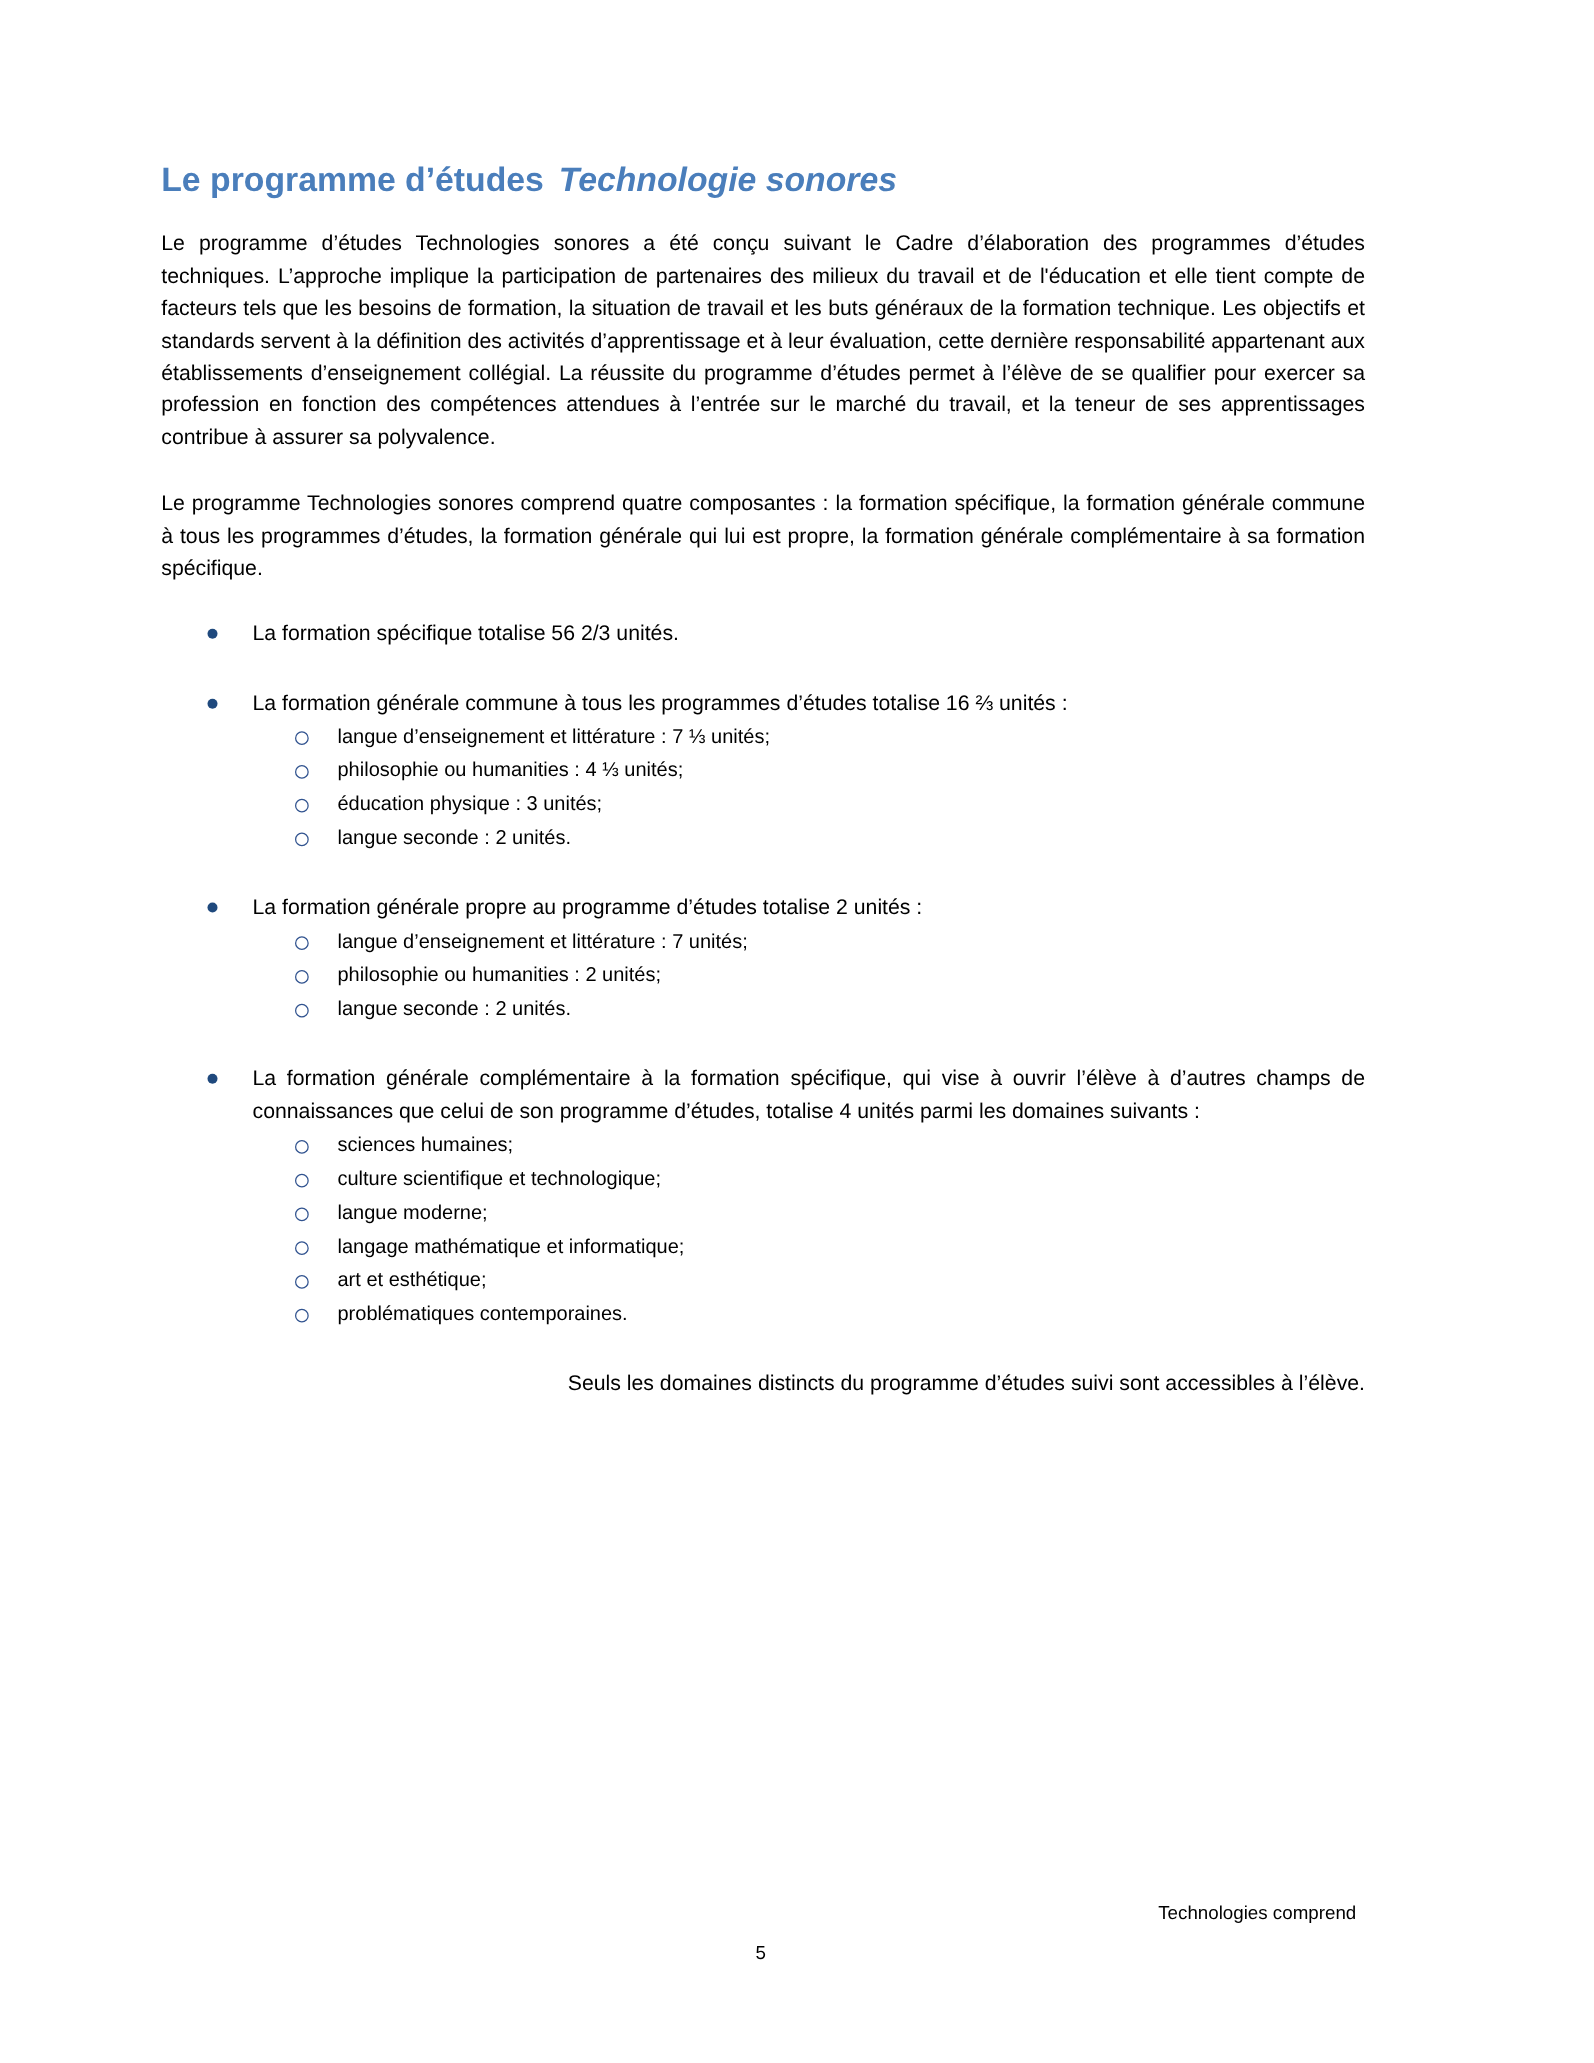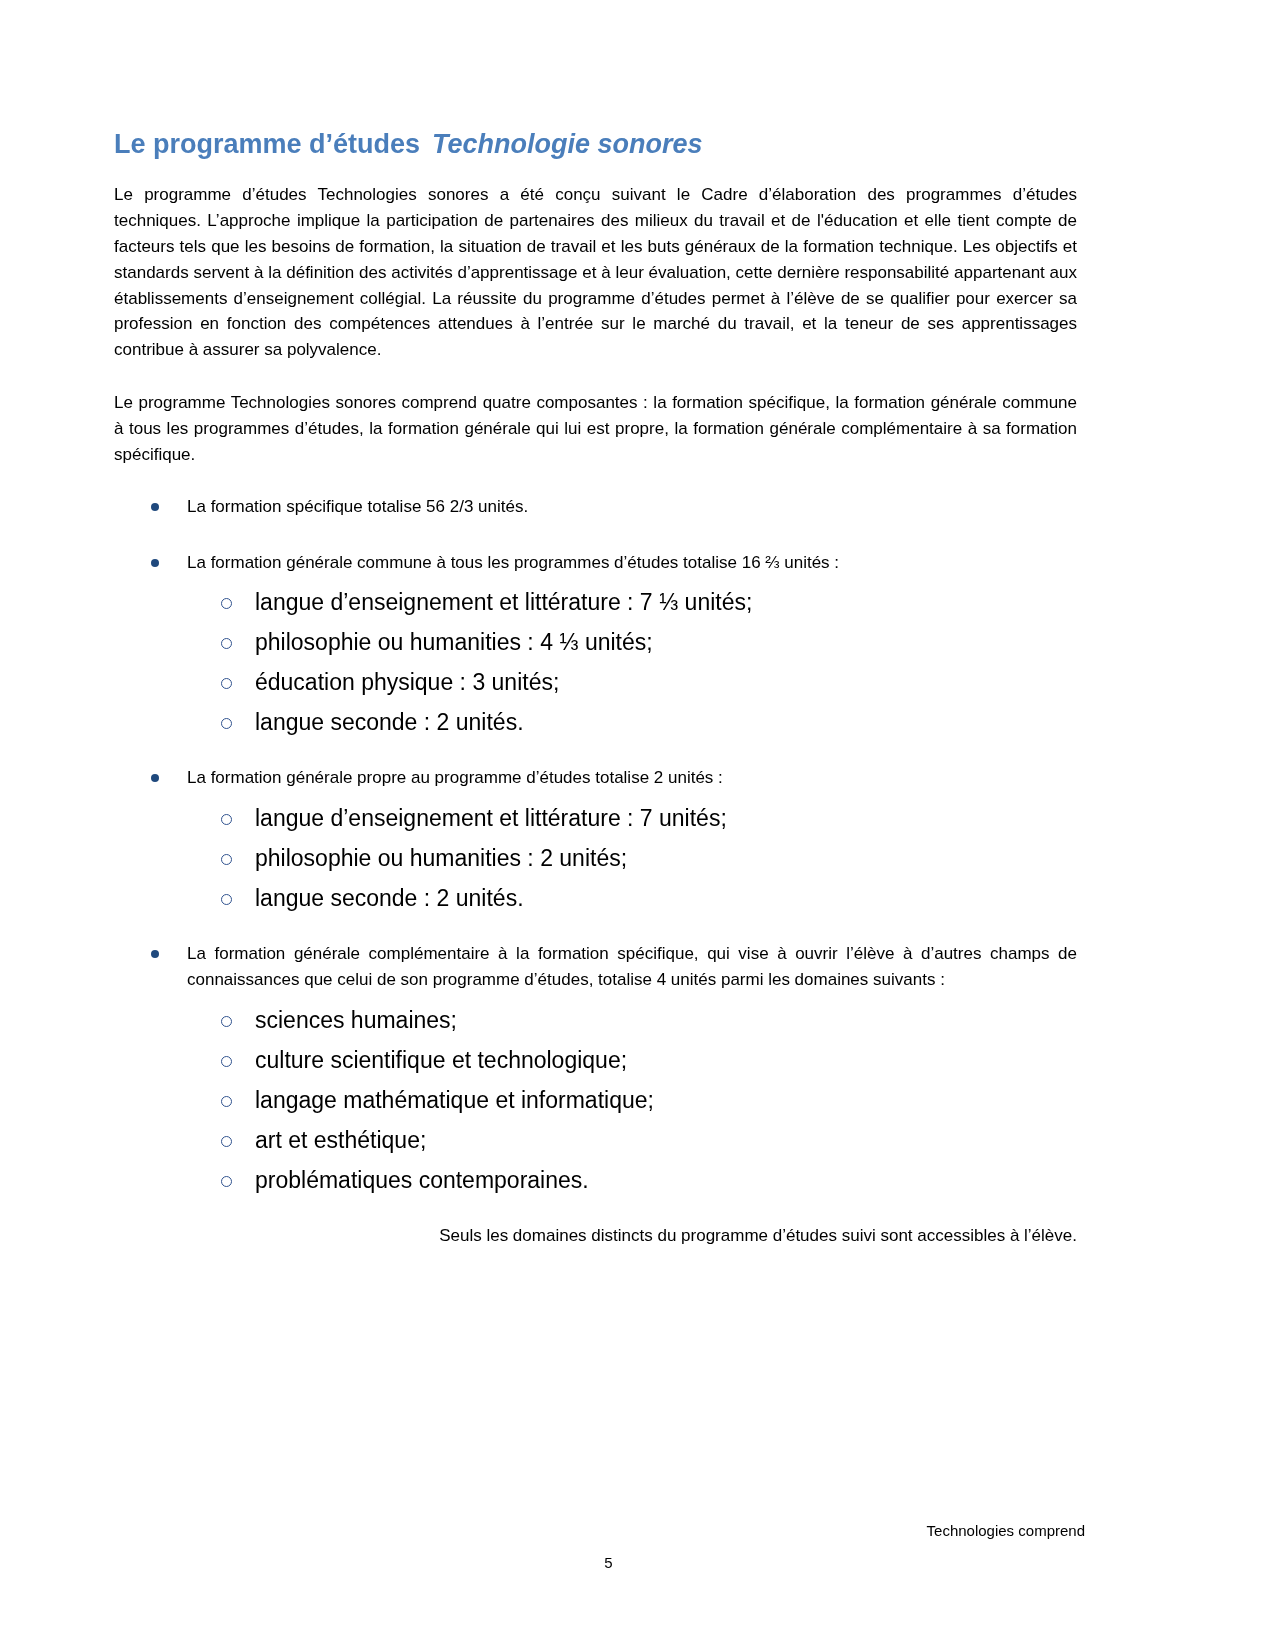--- a/index.html
+++ b/index.html
@@ -14,21 +14,21 @@
     position:relative;
     width:1275px;
     height:1650px;
     background:#ffffff;
     font-family:"Liberation Sans","DejaVu Sans",sans-serif;
     color:var(--text-black);
     overflow:hidden;
   }
   .content{
     position:absolute;
-    left:114px;
+    left:129px;
     top:128px;
     width:963px;
   }
   h1.doc-title{
     margin:0 0 22px 0;
     font-size:27px;
     line-height:1.2;
     font-weight:bold;
     color:var(--title-blue);
   }
@@ -69,23 +69,22 @@
     background:var(--bullet-navy);
   }
   ul.l2{
     list-style:none;
     margin:0;
     padding:0;
   }
   li.l2i{
     position:relative;
     padding-left:68px;
-    font-size:23px;
+    font-size:16px;
     line-height:27px;
-    margin-top:13px;
   }
   li.l2i::before{
     content:"";
     position:absolute;
     left:34px;
     top:9px;
     width:9px;
     height:9px;
     border-radius:50%;
     border:1.5px solid var(--sub-blue);
@@ -148,20 +147,21 @@
           <li class="l2i">philosophie ou humanities : 2 unités;</li>
           <li class="l2i">langue seconde : 2 unités.</li>
         </ul>
       </li>
 
       <li class="l1i">
         <span class="l1text">La formation générale complémentaire à la formation spécifique, qui vise à ouvrir l’élève à d’autres champs de connaissances que celui de son programme d’études, totalise 4 unités parmi les domaines suivants :</span>
         <ul class="l2">
           <li class="l2i">sciences humaines;</li>
           <li class="l2i">culture scientifique et technologique;</li>
+          <li class="l2i">langue moderne;</li>
           <li class="l2i">langage mathématique et informatique;</li>
           <li class="l2i">art et esthétique;</li>
           <li class="l2i">problématiques contemporaines.</li>
         </ul>
       </li>
 
     </ul>
 
     <p class="closing">Seuls les domaines distincts du programme d’études suivi sont accessibles à l’élève.</p>
 

